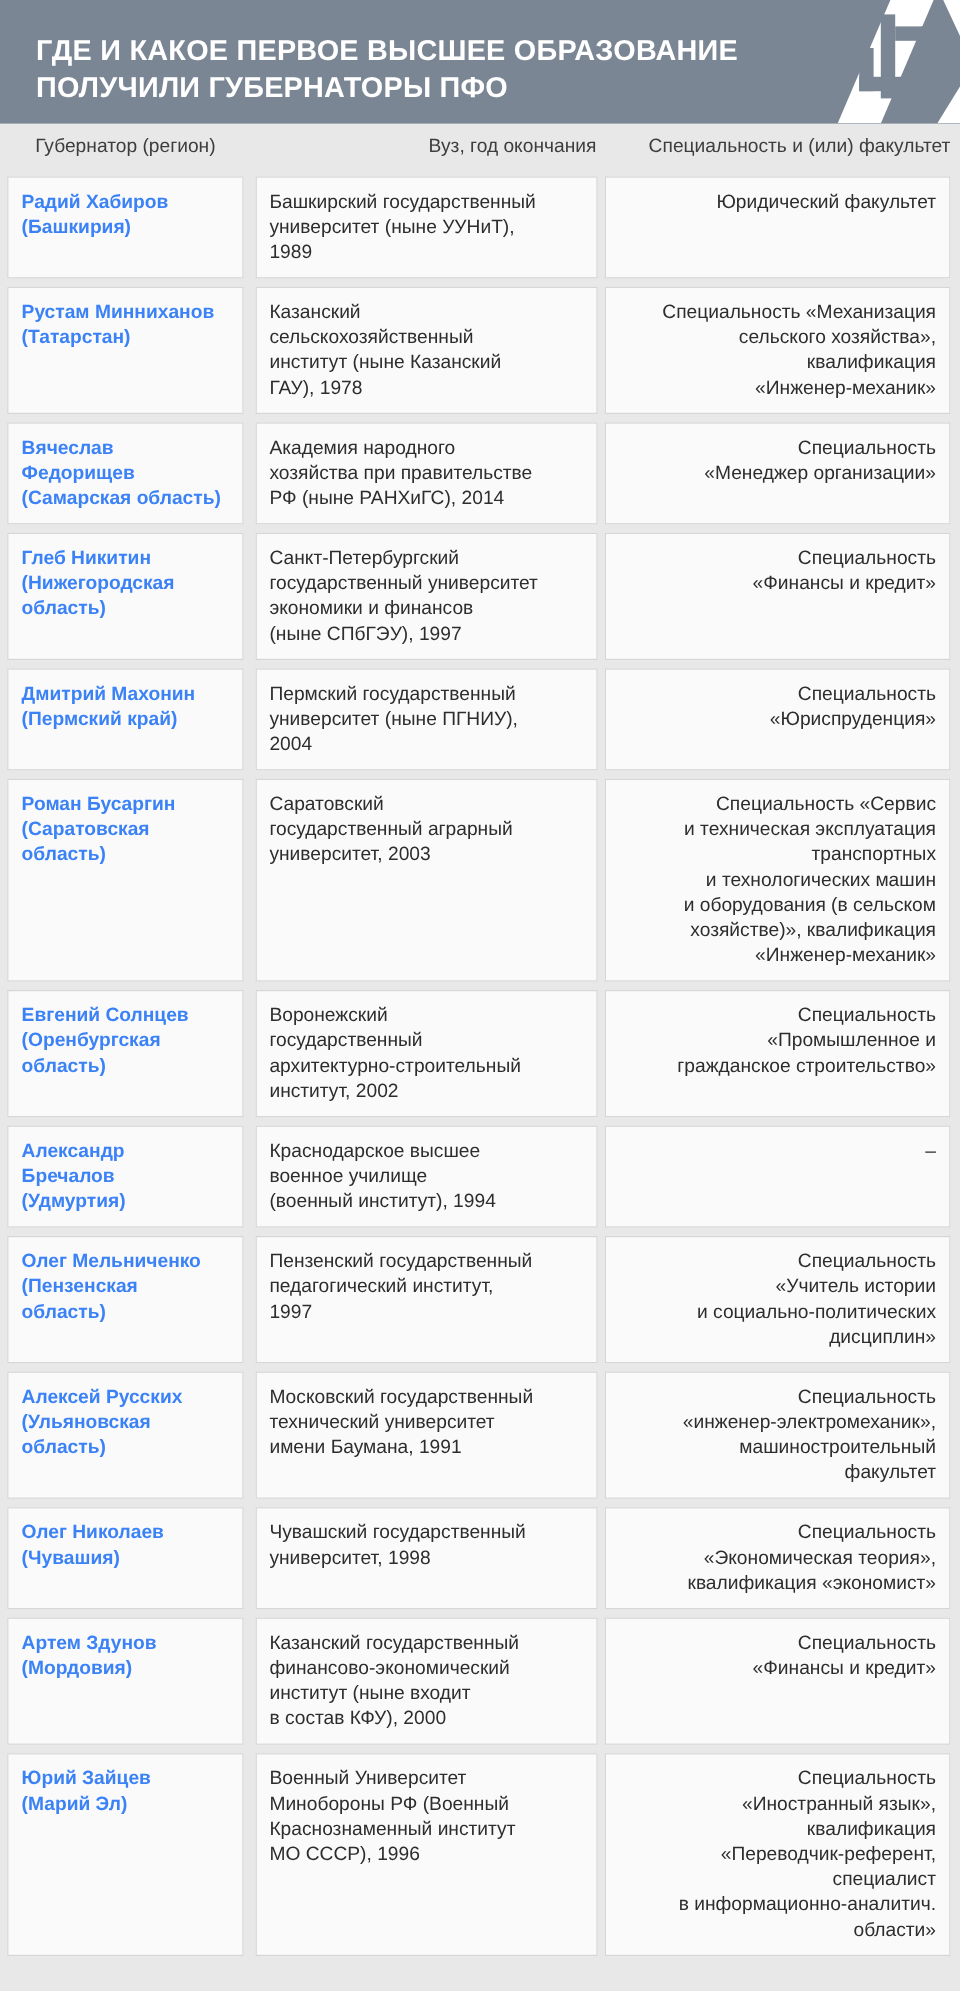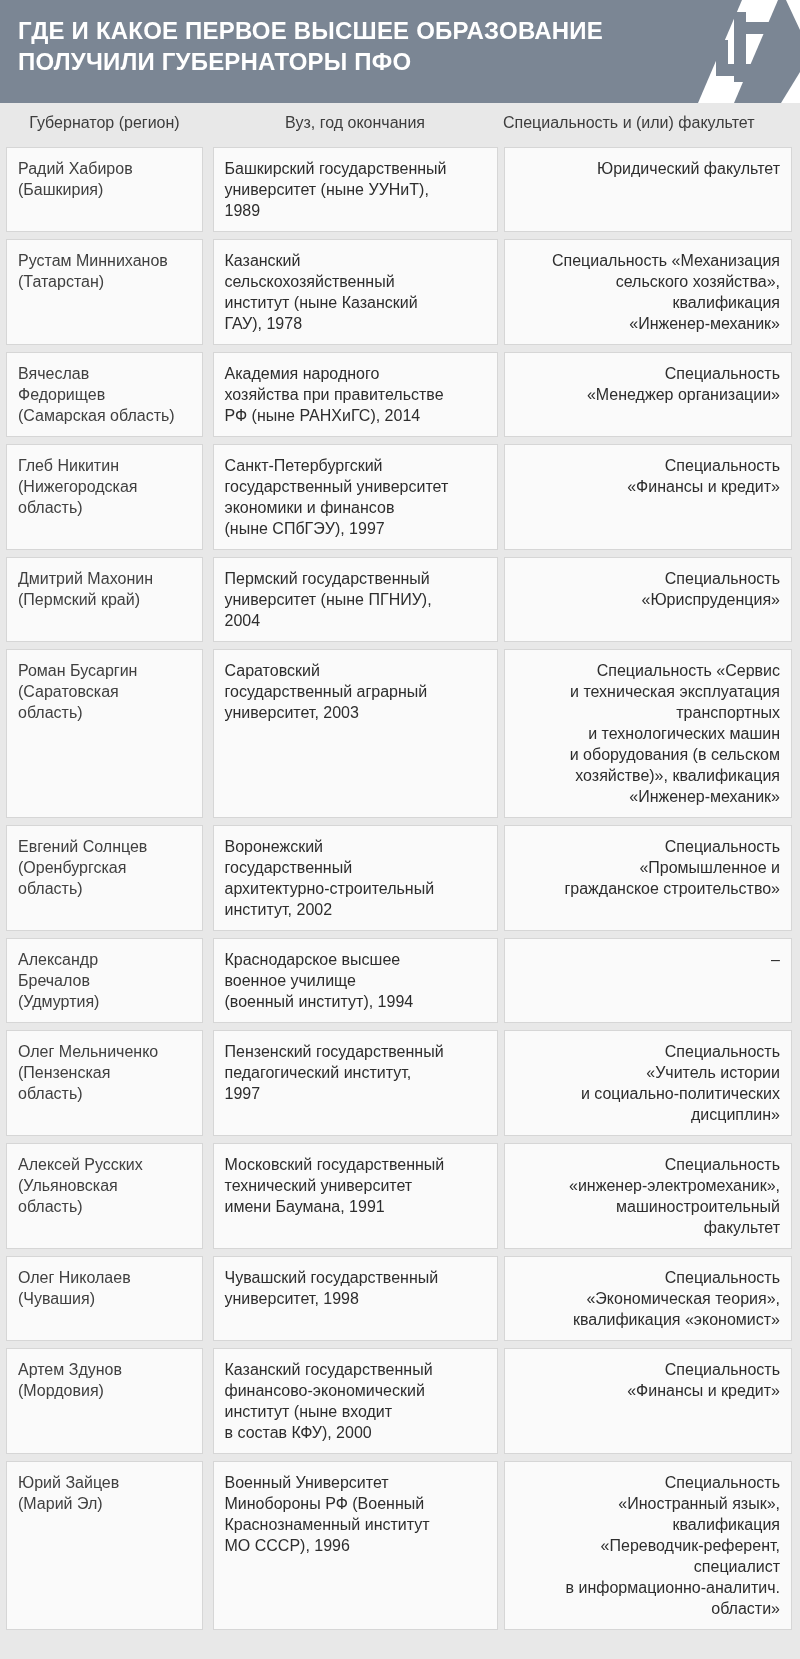--- a/index.html
+++ b/index.html
@@ -10,21 +10,21 @@
     background: #e8e8e8;
     font-family: "Liberation Sans", sans-serif;
   }
   .masthead {
     position: relative;
     height: 103px;
     background: #7b8694;
     overflow: hidden;
   }
   .masthead h1 {
-    margin: 0;
+    margin: 12px;
     position: absolute;
     left: 18px;
     top: 15px;
     color: #ffffff;
     font-size: 24px;
     line-height: 31px;
     font-weight: 700;
     white-space: pre-line;
     letter-spacing: 0.2px;
   }
@@ -37,34 +37,34 @@
   }
   .colheads {
     display: flex;
     align-items: center;
     height: 44px;
     padding: 0 8px 4px 6px;
     color: #3d3d3d;
     font-size: 16px;
   }
   .ch1 { width: 197px; margin-right: 10px; text-align: center; }
-  .ch2 { width: 284px; margin-right: 6px;  text-align: center; }
-  .ch3 { width: 289px; text-align: left; }
+  .ch2 { width: 284px; margin-right: 6px;  text-align: right; }
+  .ch3 { width: 289px; text-align: right; }
   .rows { padding: 0 8px 12px 6px; }
   .trow { display: flex; align-items: stretch; margin-bottom: 7px; }
   .cell {
     background: #fafafa;
     border: 1px solid #d6d6d6;
     padding: 10px 11px;
     font-size: 16px;
     line-height: 21px;
     color: #2d2d2d;
     white-space: pre-line;
   }
-  .cgov  { width: 197px; margin-right: 10px; font-weight: 400; color: #404040; }
+  .cgov  { width: 197px; margin-right: 10px; font-weight: 700; color: #3b82f6; }
   .cuni  { width: 286px; margin-right: 6px; }
   .cspec { width: 289px; text-align: right; }
 </style>
 </head>
 <body>
 
 <header class="masthead">
   <h1>ГДЕ И КАКОЕ ПЕРВОЕ ВЫСШЕЕ ОБРАЗОВАНИЕ
 ПОЛУЧИЛИ ГУБЕРНАТОРЫ ПФО</h1>
   <svg class="logo" viewBox="0 0 140 103" xmlns="http://www.w3.org/2000/svg" aria-hidden="true">

